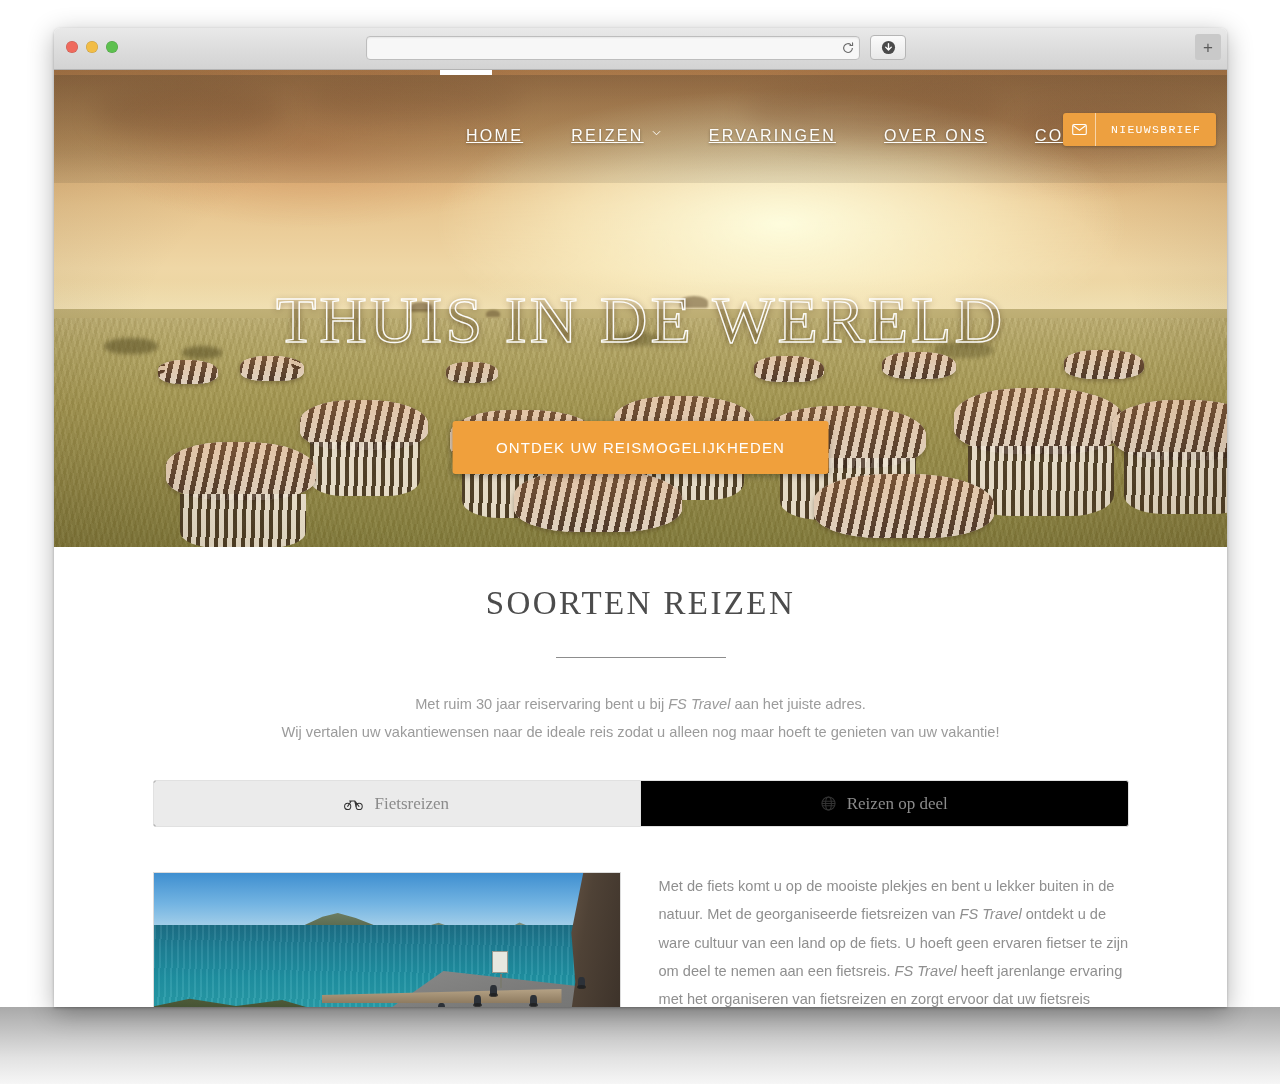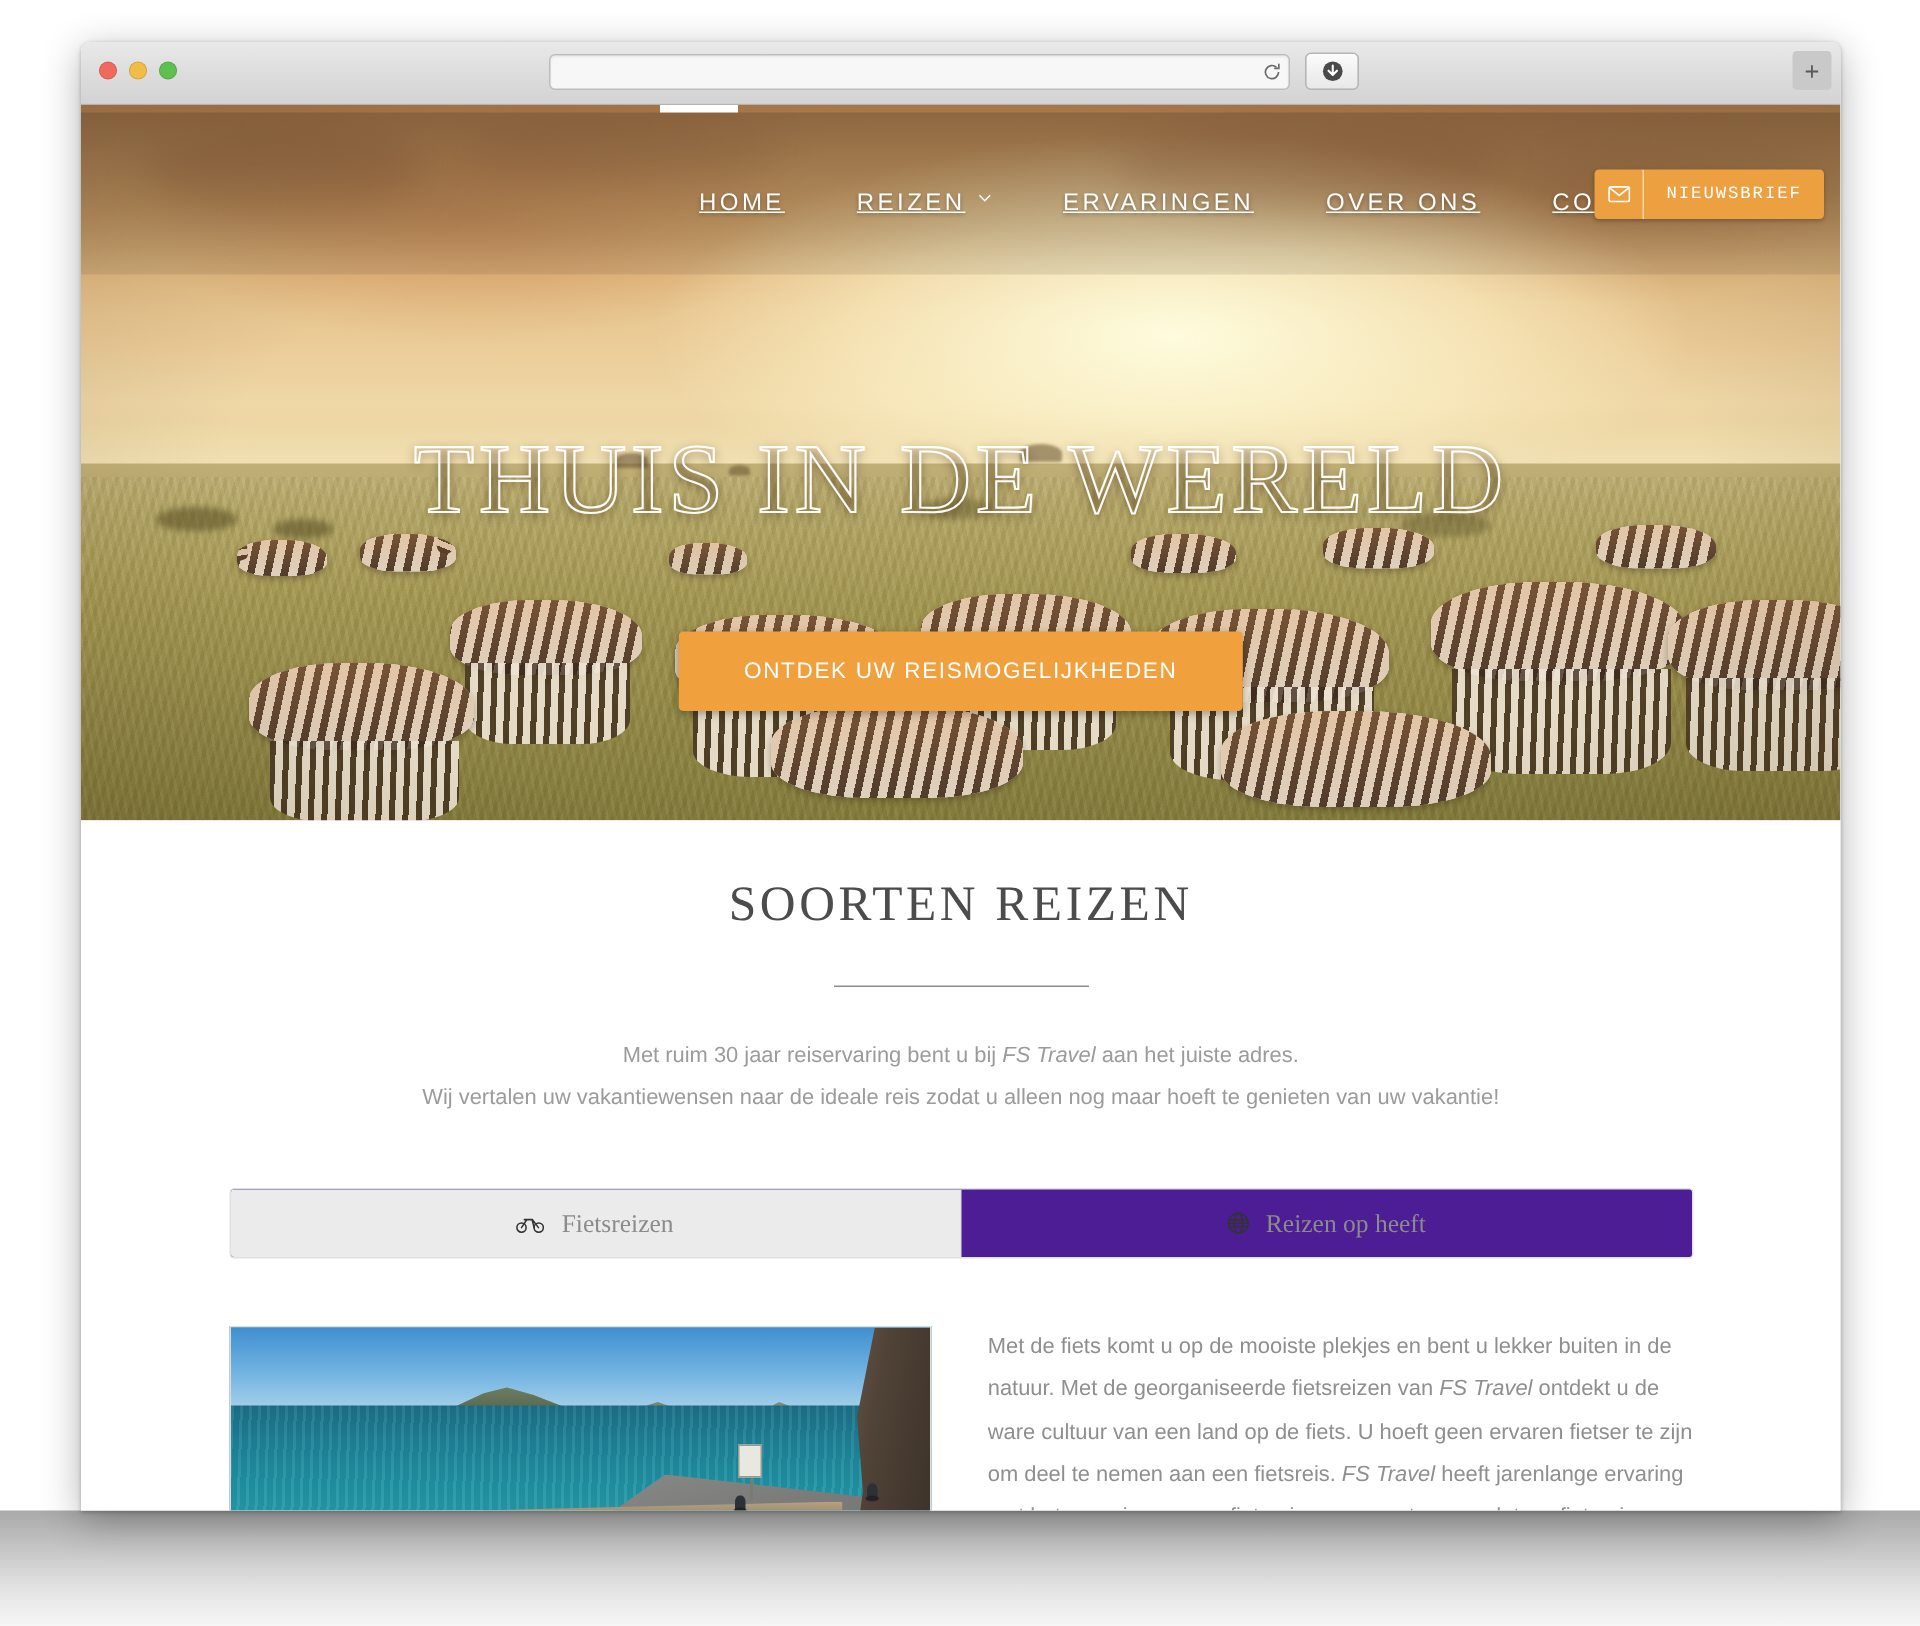--- a/index.html
+++ b/index.html
@@ -278,27 +278,27 @@
     margin-top: 32px;
     text-align: center;
     color: #9b9b9b;
     font-size: 14.6px;
     line-height: 28px;
   }
   #intro em { font-style: italic; }
 
   
   #tabs {
-    margin: 46px auto 0;
+    margin: 34px auto 0;
     width: 976px;
     display: flex;
     border: 1px solid #e1e1e1;
     border-radius: 3px;
     overflow: hidden;
-    background: #4c1d95;
+    background: #000000;
   }
   .tab {
     flex: 1;
     height: 45px;
     display: flex; align-items: center; justify-content: center; gap: 11px;
     font-family: "Liberation Serif", serif;
     font-size: 17px;
     color: #8b8b8b;
   }
   .tab.active { background: #ebebeb; }
@@ -583,21 +583,21 @@
           <span>Fietsreizen</span>
         </div>
         <div class="tab">
           <span class="tab-icon">
             <svg width="15" height="15" viewBox="0 0 16 16" fill="none" stroke="#333" stroke-width="1.15">
               <circle cx="8" cy="8" r="7"></circle>
               <ellipse cx="8" cy="8" rx="3.1" ry="7"></ellipse>
               <path d="M1.2 5.6h13.6M1.2 10.4h13.6M1 8h14"></path>
             </svg>
           </span>
-          <span>Reizen op heeft</span>
+          <span>Reizen op deel</span>
         </div>
       </div>
 
       <div id="panel">
         <div id="panel-figure">
           <div class="c-sky"></div>
           <div class="c-mount m1"></div>
           <div class="c-mount m2"></div>
           <div class="c-mount m3"></div>
           <div class="c-far-shore"></div>

